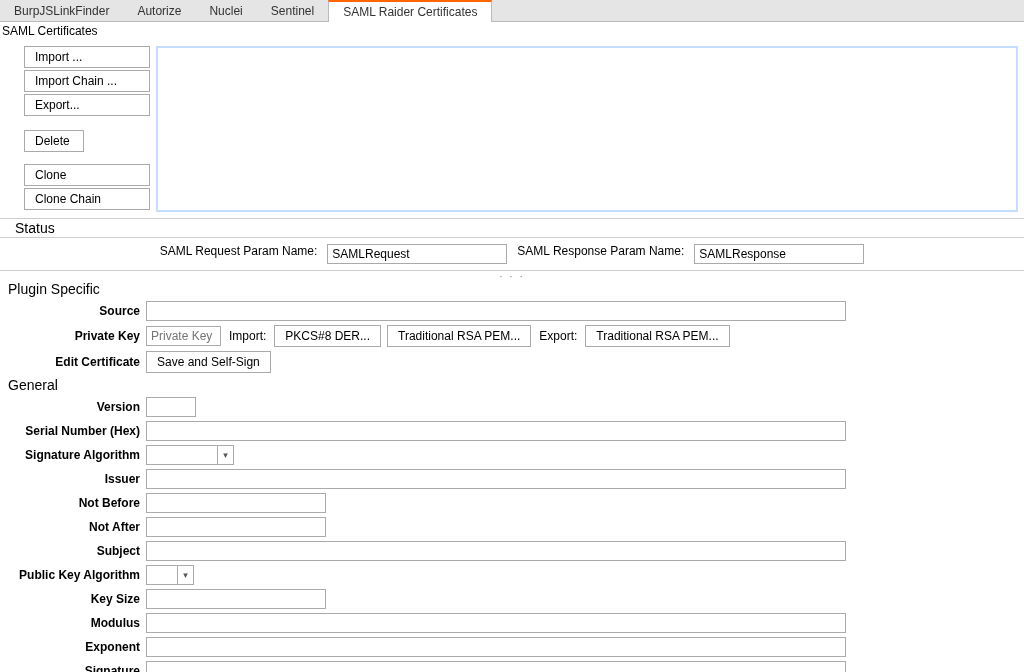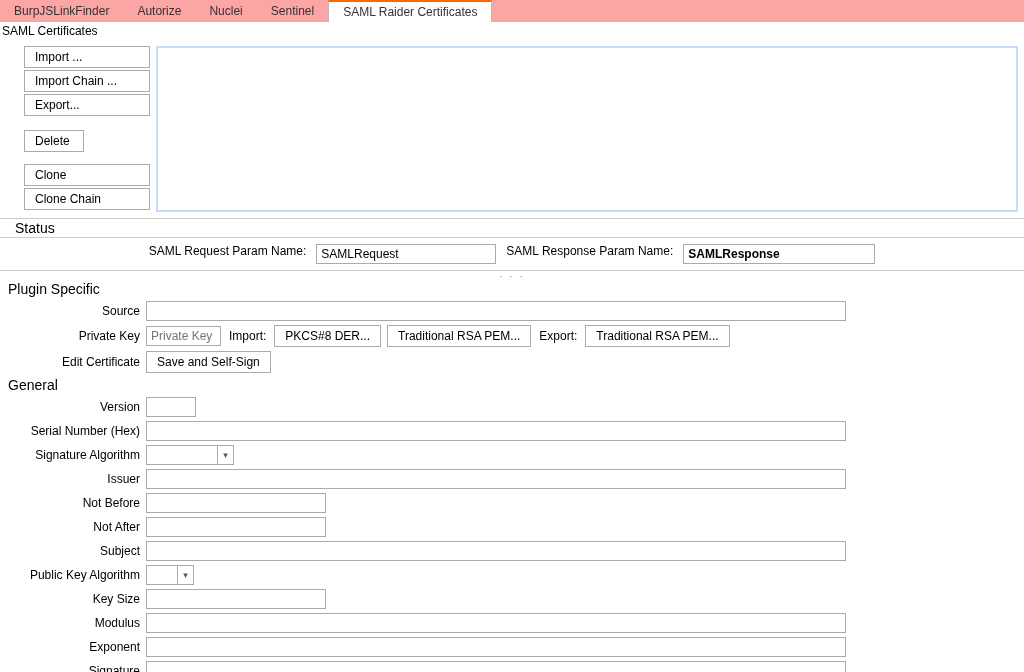--- a/index.html
+++ b/index.html
@@ -4,21 +4,21 @@
 <style>
   * { box-sizing: border-box; }
   body {
     margin: 0;
     font-family: Arial, Helvetica, sans-serif;
     font-size: 12px;
     background: #fff;
     color: #000;
   }
   .tabbar {
-    background: #fca5a5;
+    background: #e5e5e5;
     display: flex;
     align-items: center;
     border-bottom: 1px solid #bbb;
     height: 22px;
   }
   .tab {
     padding: 3px 14px;
     cursor: pointer;
     color: #333;
   }
@@ -91,20 +91,21 @@
   .field-row {
     display: flex;
     align-items: center;
     padding: 2px 0;
   }
   .field-label {
     width: 140px;
     text-align: right;
     padding-right: 6px;
     font-size: 12px;
+    font-weight: bold;
   }
   .xwide { width:700px; }
   .med { width:180px; }
   .small { width:50px; }
   .combo {
     display:inline-flex;
     border:1px solid #aaa;
   }
   .combo input { border:none; padding:2px 4px; }
   .combo .arrow {
@@ -150,21 +151,21 @@
   </div>
   <div class="cert-big"></div>
 </div>
 
 <div class="status-row">Status</div>
 
 <div class="param-row">
   <label>SAML Request Param Name:</label>
   <input type="text" style="width: 180px;" value="SAMLRequest">
   <label>SAML Response Param Name:</label>
-  <input type="text" style="width: 192px; font-weight: bold;" value="SAMLResponse">
+  <input type="text" style="width: 170px;" value="SAMLResponse">
 </div>
 <div class="dots">· · ·</div>
 
 <div class="content">
 
 <div class="hdr">Plugin Specific</div>
 
 <div class="field-row">
   <div class="field-label">Source</div>
   <input type="text" class="xwide" value="" style="">

